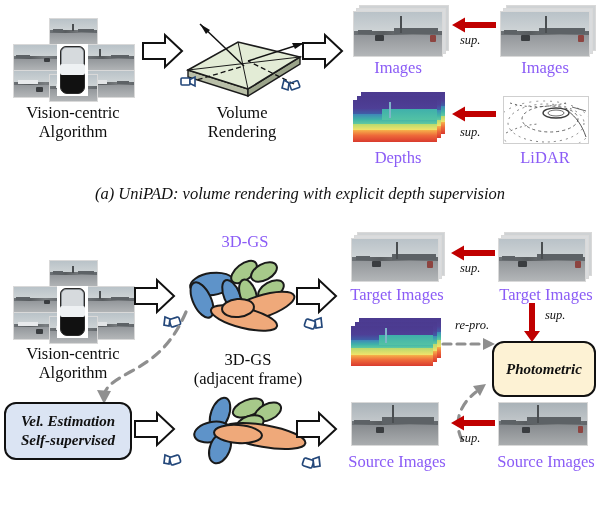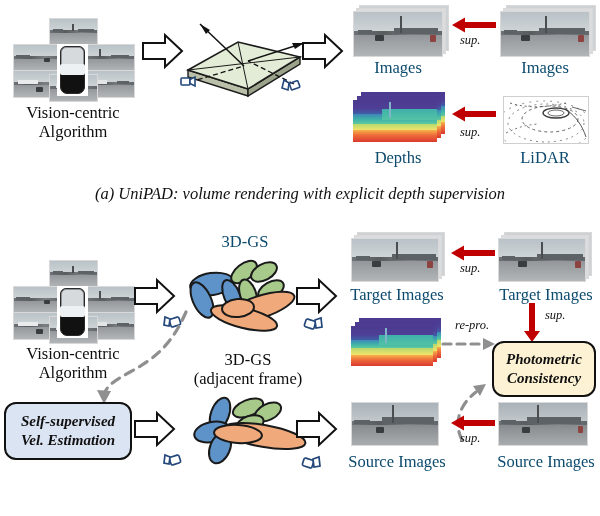--- a/index.html
+++ b/index.html
@@ -1,21 +1,21 @@
 <!DOCTYPE html>
 <html><head>
 <meta charset="utf-8">
 <style>
   html,body{margin:0;padding:0;background:#ffffff;}
   body{width:600px;height:516px;position:relative;overflow:hidden;
        font-family:"Liberation Serif","DejaVu Serif",serif;color:#000;}
   .fig{position:absolute;left:0;top:0;width:600px;height:516px;}
   .abs{position:absolute;}
   .lbl{position:absolute;text-align:center;font-family:"Liberation Serif",serif;
-       font-size:16.5px;line-height:19px;color:#0c4a6e;white-space:nowrap;}
+       font-size:16.5px;line-height:19px;color:#8b5cf6;white-space:nowrap;}
   .lbl2{position:absolute;text-align:center;font-family:"Liberation Serif",serif;
        font-size:16.5px;line-height:19px;color:#0d0d0d;}
   .cap{position:absolute;width:600px;text-align:center;font-style:italic;
        font-family:"Liberation Serif",serif;font-size:16.5px;color:#111;}
   .supl{position:absolute;font-style:italic;font-family:"Liberation Serif",serif;
         font-size:12.5px;color:#111;}
 
   
   .rig{position:absolute;}
   .camtile{position:absolute;overflow:hidden;border:0.5px solid #d9d9d9;}
@@ -186,20 +186,24 @@
         <rect x="3" y="64" width="9" height="7" rx="1"></rect>
         <polygon points="12,65.5 17,63 17,72 12,69.5" fill="#ffffff"></polygon>
       </g>
       <g stroke="#23477a" stroke-width="1.6" fill="none">
         <rect x="112" y="68" width="9" height="7" rx="1" transform="rotate(-20 116 71)"></rect>
         <polygon points="111,69 106,66 104,74 110,76" fill="#ffffff"></polygon>
       </g>
     </svg>
   </div>
 
+  <div class="lbl2" style="left:182px;top:103px;width:120px;">
+    <div>Volume</div>
+    <div>Rendering</div>
+  </div>
 
   <div class="blockarrow" style="left:303px;top:33px;width:40px;height:36px;">
     <svg width="40" height="36" viewBox="0 0 40 36">
       <polygon points="0,10 22,10 22,2 39,18 22,34 22,26 0,26" fill="#ffffff" stroke="#111111" stroke-width="2"></polygon>
     </svg>
   </div>
 
   <div class="abs" style="left:353px;top:5px;width:96px;height:52px;">
     <div class="camtile" style="left:6px;top:0px;width:88px;height:44px;background:#cfd2d4;"></div>
     <div class="camtile" style="left:3px;top:3px;width:88px;height:44px;background:#dadcde;"></div>
@@ -406,22 +410,22 @@
   </div>
 
   <div class="dashline" style="left:60px;top:300px;width:130px;height:110px;">
     <svg width="130" height="110" viewBox="0 0 130 110">
       <path d="M126 12 C112 44 96 58 70 72 C56 80 48 84 44 94" fill="none" stroke="#8f8f8f" stroke-width="3.2" stroke-dasharray="9,7" stroke-linecap="round"></path>
       <polygon points="44,104 37,90 51,91" fill="#8f8f8f"></polygon>
     </svg>
   </div>
 
   <div class="rbox" style="left:4px;top:402px;width:124px;height:54px;background:#dbe4f3;">
+    <div>Vel. Estimation</div>
     <div>Self-supervised</div>
-    <div>Vel. Estimation</div>
   </div>
 
   <div class="blockarrow" style="left:135px;top:411px;width:40px;height:36px;">
     <svg width="40" height="36" viewBox="0 0 40 36">
       <polygon points="0,10 22,10 22,2 39,18 22,34 22,26 0,26" fill="#ffffff" stroke="#111111" stroke-width="2"></polygon>
     </svg>
   </div>
 
   <div class="gs" style="left:176px;top:392px;width:130px;height:80px;">
     <svg width="130" height="80" viewBox="0 0 130 80">
@@ -542,21 +546,20 @@
   <div class="supl" style="left:455px;top:318px;">re-pro.</div>
   <div class="dashline" style="left:443px;top:336px;width:60px;height:16px;">
     <svg width="60" height="16" viewBox="0 0 60 16">
       <line x1="0" y1="8" x2="40" y2="8" stroke="#8f8f8f" stroke-width="3.2" stroke-dasharray="8,6" stroke-linecap="round"></line>
       <polygon points="52,8 40,2 40,14" fill="#8f8f8f"></polygon>
     </svg>
   </div>
 
   <div class="rbox" style="left:492px;top:341px;width:100px;height:52px;background:#fdf2d4;">
     <div>Photometric</div>
-    <div>Consistency</div>
   </div>
 
   <div class="dashline" style="left:440px;top:352px;width:70px;height:92px;">
     <svg width="70" height="92" viewBox="0 0 70 92">
       <path d="M22 88 C14 72 18 54 36 40" fill="none" stroke="#8f8f8f" stroke-width="3.2" stroke-dasharray="9,7" stroke-linecap="round"></path>
       <polygon points="46,32 33,34 40,44" fill="#8f8f8f"></polygon>
     </svg>
   </div>
 
   <div class="abs" style="left:351px;top:402px;width:96px;height:50px;">

